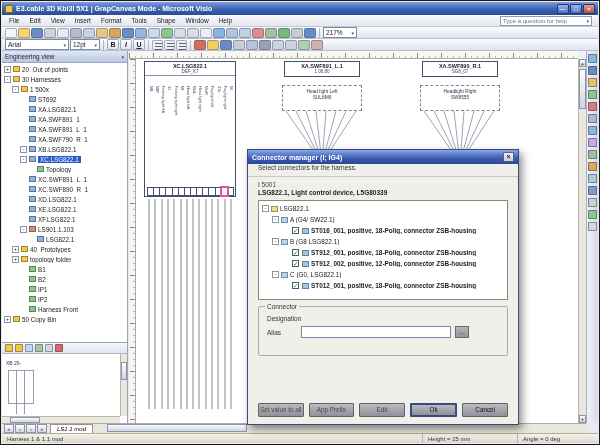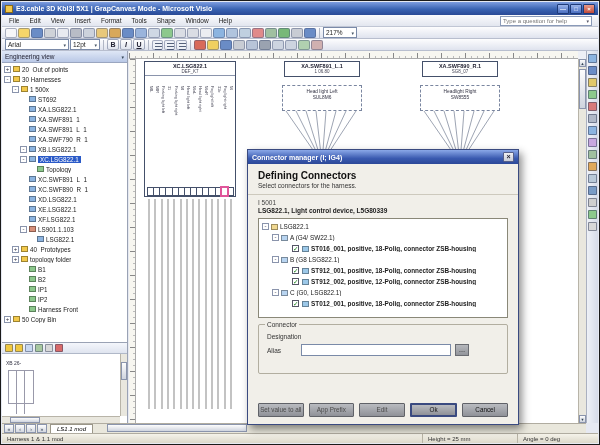--- a/index.html
+++ b/index.html
@@ -546,21 +546,20 @@
       <span class="rbi" style="background: rgb(207, 207, 207);"></span>
       <span class="rbi" style="background: rgb(140, 200, 140);"></span>
       <span class="rbi" style="background: rgb(216, 216, 216);"></span>
     </div>
 
   <div class="dialog">
     <div class="dtitle">
       <span>Connector manager (I; IG4)</span>
       <span class="dclose">×</span>
     </div>
-    <div class="dhead">Defining Connectors</div>
     <div class="dsub">Select connectors for the harness.</div>
     <div class="ddev1">I 5001</div>
     <div class="ddev2">LSG822.1, Light control device, L5G80339</div>
     <div class="dlist">
 
         <div class="drow" style="padding-left: 2px;">
           <span class="exp">-</span>
 
           <span class="tico" style="background: rgb(240, 216, 144);"></span>
           <span class="lab">LSG822.1</span>

